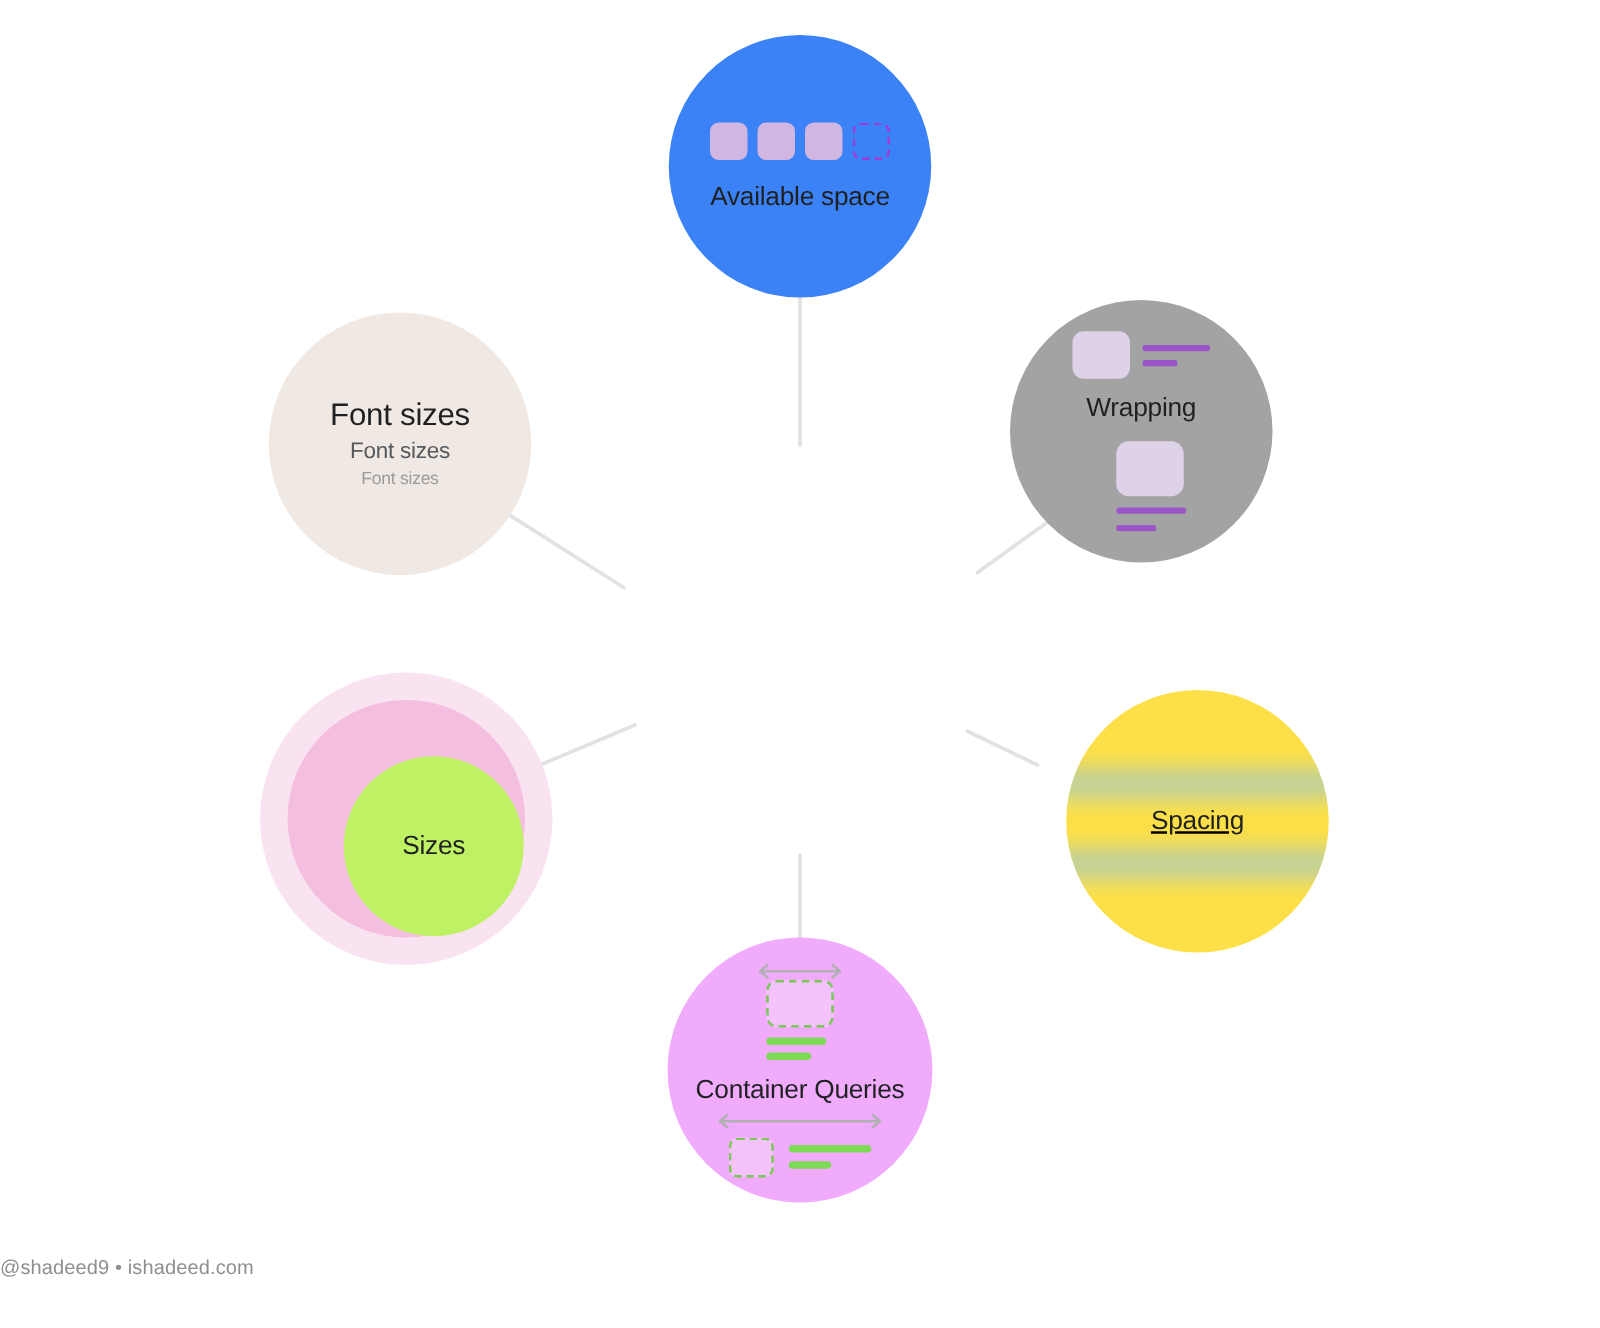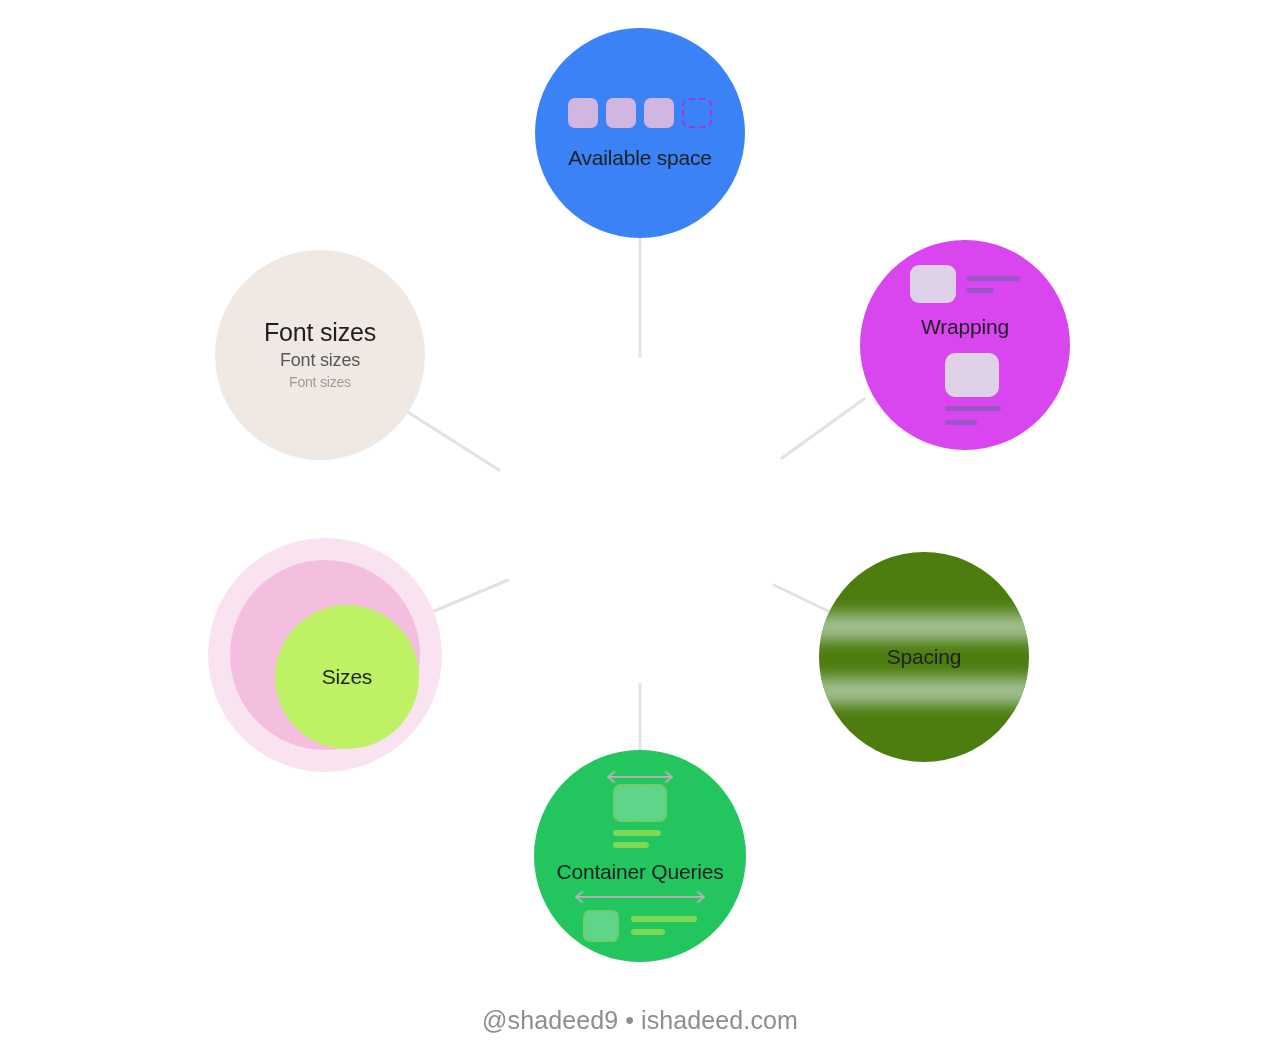--- a/index.html
+++ b/index.html
@@ -135,25 +135,25 @@
     width: 30px;
     height: 30px;
     border-radius: 7px;
     background: transparent;
     border: 2px dashed #a03ad4;
     box-sizing: border-box;
   }
 
   
   .n-wrapping {
-    left: 860px;
+    left: 808px;
     top: 240px;
     width: 210px;
     height: 210px;
-    background: #d946ef;
+    background: #a3a3a3;
   }
   .wrap-top {
     display: flex;
     align-items: center;
     gap: 10px;
     margin-bottom: 10px;
   }
   .wrap-box {
     width: 46px;
     height: 38px;
@@ -222,47 +222,48 @@
     height: 144px;
     border-radius: 50%;
     background: #bef264;
     display: flex;
     align-items: center;
     justify-content: center;
   }
 
   
   .n-spacing {
-    left: 819px;
+    left: 853px;
     top: 552px;
     width: 210px;
     height: 210px;
-    background: #4d7c0f;
+    background: #fde047;
     overflow: hidden;
+    text-decoration: underline;
   }
   .spacing-band {
     position: absolute;
     left: -10px;
     width: 230px;
     height: 26px;
     background: #b4ceab;
     filter: blur(8px);
     opacity: 0.85;
     z-index: 1;
   }
   .spacing-band-1 { top: 62px; }
   .spacing-band-2 { top: 126px; }
 
   
   .n-container {
     left: 534px;
     top: 750px;
     width: 212px;
     height: 212px;
-    background: #22c55e;
+    background: #f0abfc;
   }
   .cq-block {
     display: flex;
     flex-direction: column;
     align-items: center;
   }
   .arrow {
     display: block;
   }
   .cq-dashed {
@@ -301,22 +302,22 @@
   }
   .gbar-3 { width: 66px; }
   .gbar-4 { width: 34px; }
 
   
   .footer {
     position: absolute;
     left: 0;
     top: 1006px;
     width: 1280px;
-    text-align: center;
-    font-size: 25px;
+    text-align: left;
+    font-size: 16px;
     color: #8e8e8e;
     letter-spacing: 0.1px;
   }
 </style>
 </head>
 <body>
 
 <div class="stage">
 
   <svg class="connectors" viewBox="0 0 1280 1062" width="1280" height="1062">

